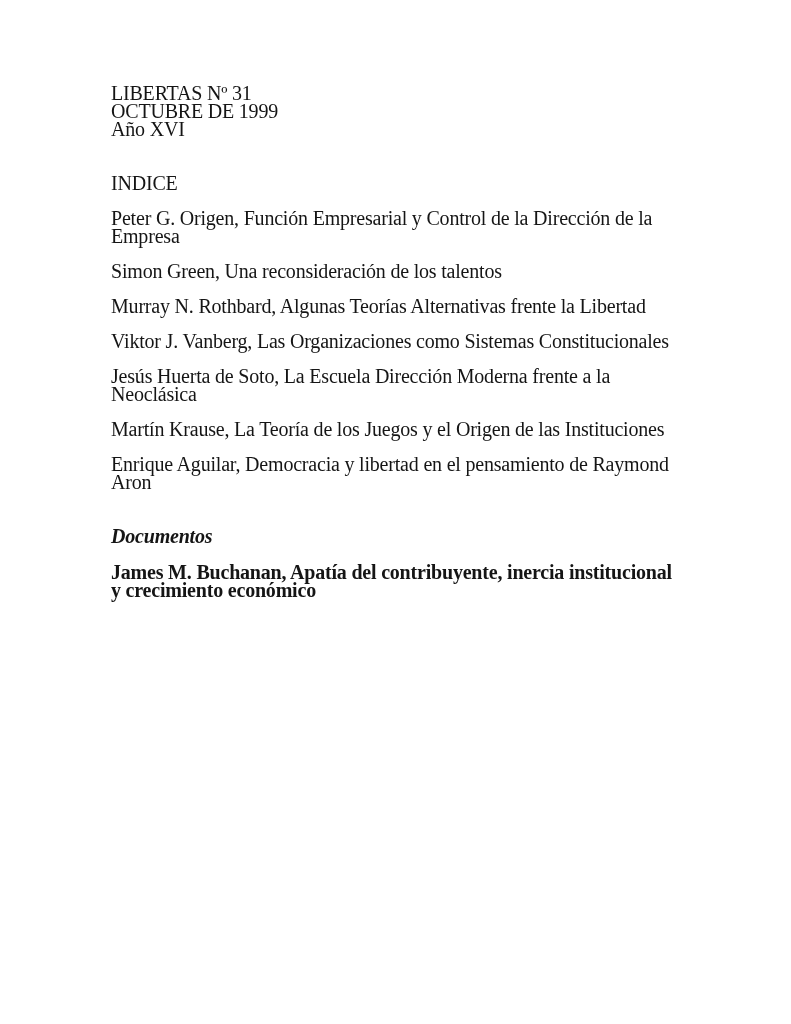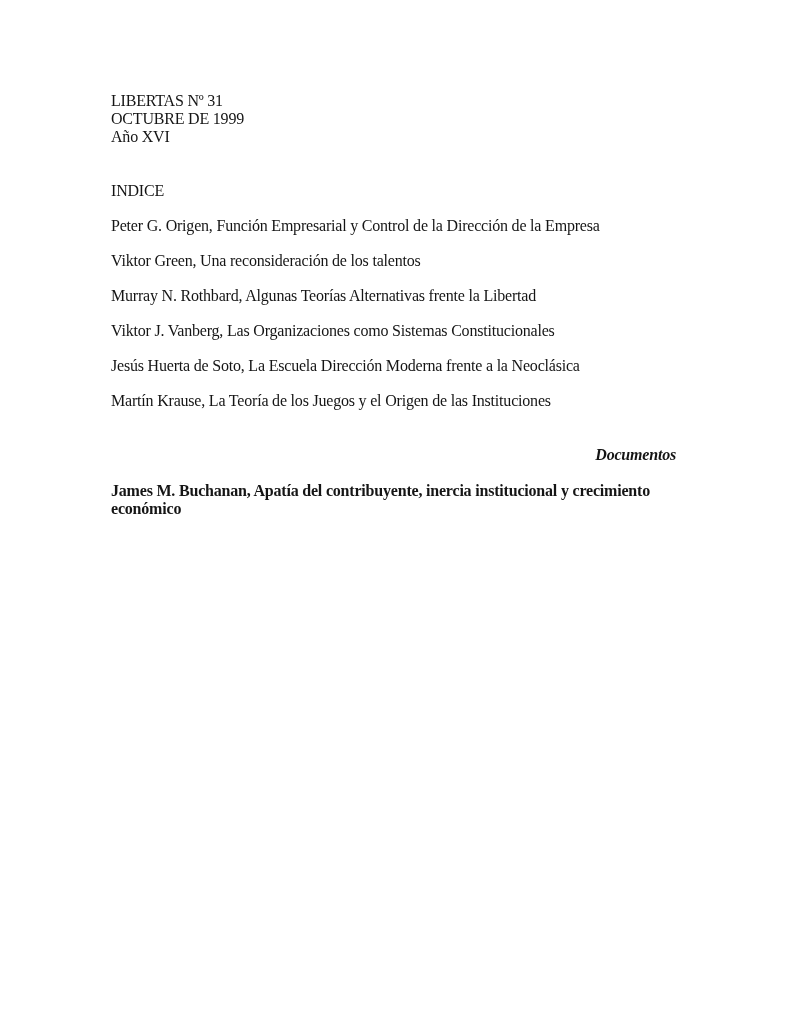--- a/index.html
+++ b/index.html
@@ -11,24 +11,24 @@
     position: relative;
     width: 791px;
     height: 1024px;
     background: #ffffff;
     overflow: hidden;
     font-family: "Liberation Serif", "DejaVu Serif", serif;
     color: #151515;
   }
   .content {
     position: absolute;
-    top: 92px;
+    top: 84px;
     left: 111px;
     width: 565px;
-    font-size: 16px;
+    font-size: 20px;
     letter-spacing: -0.2px;
     line-height: 18px;
   }
   .masthead {
     margin: 0 0 36px 0;
   }
   .masthead div {
     line-height: 18px;
   }
   .index-title {
@@ -38,21 +38,20 @@
   .article-list p,
   .document-list p {
     margin: 0 0 17px 0;
     line-height: 18px;
   }
   .section-title {
     font-style: italic;
     font-weight: bold;
     margin: 36px 0 18px 0;
     line-height: 18px;
-    text-align: right;
   }
   .document-list {
     margin-top: 0;
     font-weight: bold;
   }
 </style>
 </head>
 <body>
 
 <div class="page">
@@ -61,25 +60,26 @@
     <div class="masthead">
       <div>LIBERTAS Nº 31</div>
       <div>OCTUBRE DE 1999</div>
       <div>Año XVI</div>
     </div>
 
     <div class="index-title">INDICE</div>
 
     <div class="article-list">
       <p>Peter G. Origen, Función Empresarial y Control de la Dirección de la Empresa</p>
-      <p>Viktor Green, Una reconsideración de los talentos</p>
+      <p>Simon Green, Una reconsideración de los talentos</p>
       <p>Murray N. Rothbard, Algunas Teorías Alternativas frente la Libertad</p>
       <p>Viktor J. Vanberg, Las Organizaciones como Sistemas Constitucionales</p>
       <p>Jesús Huerta de Soto, La Escuela Dirección Moderna frente a la Neoclásica</p>
       <p>Martín Krause, La Teoría de los Juegos y el Origen de las Instituciones</p>
+      <p>Enrique Aguilar, Democracia y libertad en el pensamiento de Raymond Aron</p>
     </div>
 
     <div class="section-title">Documentos</div>
 
     <div class="document-list">
       <p>James M. Buchanan, Apatía del contribuyente, inercia institucional y crecimiento económico</p>
     </div>
 
   </div>
 </div>

